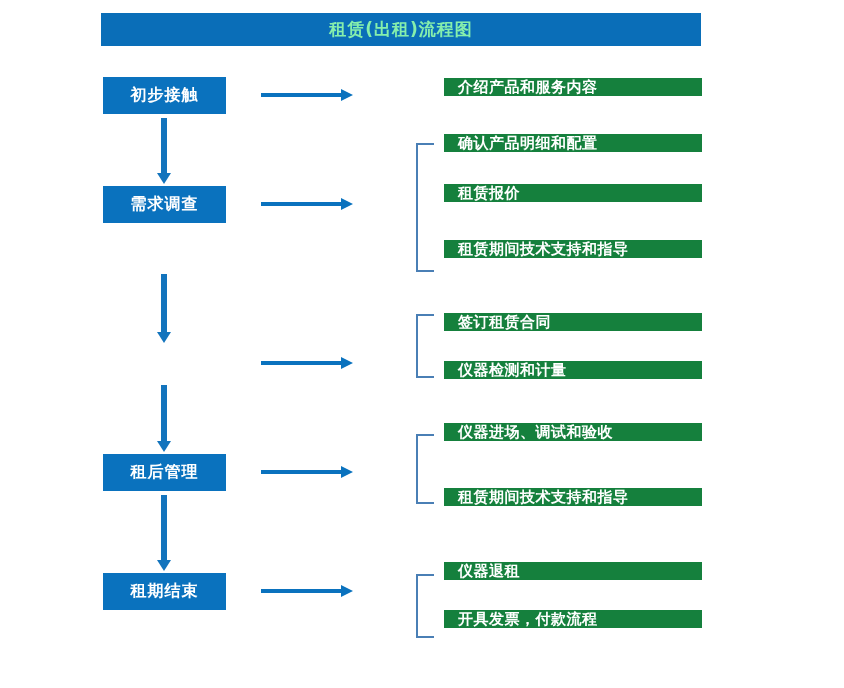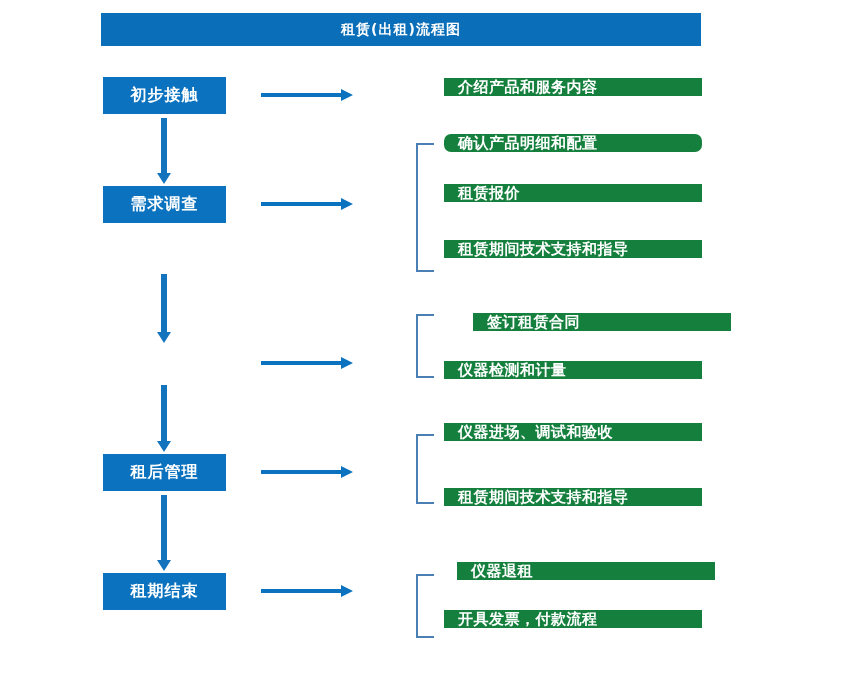--- a/index.html
+++ b/index.html
@@ -10,21 +10,21 @@
     overflow:hidden;
   }
   #canvas{position:relative;width:844px;height:688px;}
 
   .title-bar{
     position:absolute;left:101px;top:13px;width:600px;height:33px;
     background:#0A6EB8;
     display:flex;align-items:center;justify-content:center;
   }
   .title-bar span{
-    color:#ffffff;font-size:14px;font-weight:bold;letter-spacing:1px;
+    color:#86efac;font-size:17px;font-weight:bold;letter-spacing:1px;
   }
 
   
   .stage-box{
     position:absolute;left:103px;width:123px;height:37px;
     background:#0A72BE;
     display:flex;align-items:center;justify-content:center;
   }
   .stage-box span{
     color:#ffffff;font-size:16px;font-weight:bold;letter-spacing:1px;
@@ -135,41 +135,41 @@
   </div>
 
   <div class="bracket" style="left:416px;top:143px;height:125px;"></div>
   <div class="bracket" style="left:416px;top:314px;height:60px;"></div>
   <div class="bracket" style="left:416px;top:434px;height:66px;"></div>
   <div class="bracket" style="left:416px;top:574px;height:60px;"></div>
 
   <div class="detail-box" style="top:78px;">
     <span>介绍产品和服务内容</span>
   </div>
-  <div class="detail-box" style="top:134px;border-radius:7px;">
+  <div class="detail-box" style="top:134px;">
     <span>确认产品明细和配置</span>
   </div>
   <div class="detail-box" style="top:184px;">
     <span>租赁报价</span>
   </div>
   <div class="detail-box" style="top:240px;">
     <span>租赁期间技术支持和指导</span>
   </div>
-  <div class="detail-box" style="top:313px;margin-left:29px;">
+  <div class="detail-box" style="top:313px;">
     <span>签订租赁合同</span>
   </div>
   <div class="detail-box" style="top:361px;">
     <span>仪器检测和计量</span>
   </div>
   <div class="detail-box" style="top:423px;">
     <span>仪器进场、调试和验收</span>
   </div>
   <div class="detail-box" style="top:488px;">
     <span>租赁期间技术支持和指导</span>
   </div>
-  <div class="detail-box" style="top:562px;margin-left:13px;">
+  <div class="detail-box" style="top:562px;">
     <span>仪器退租</span>
   </div>
   <div class="detail-box" style="top:610px;">
     <span>开具发票，付款流程</span>
   </div>
 
 </div>
 
 </body></html>

